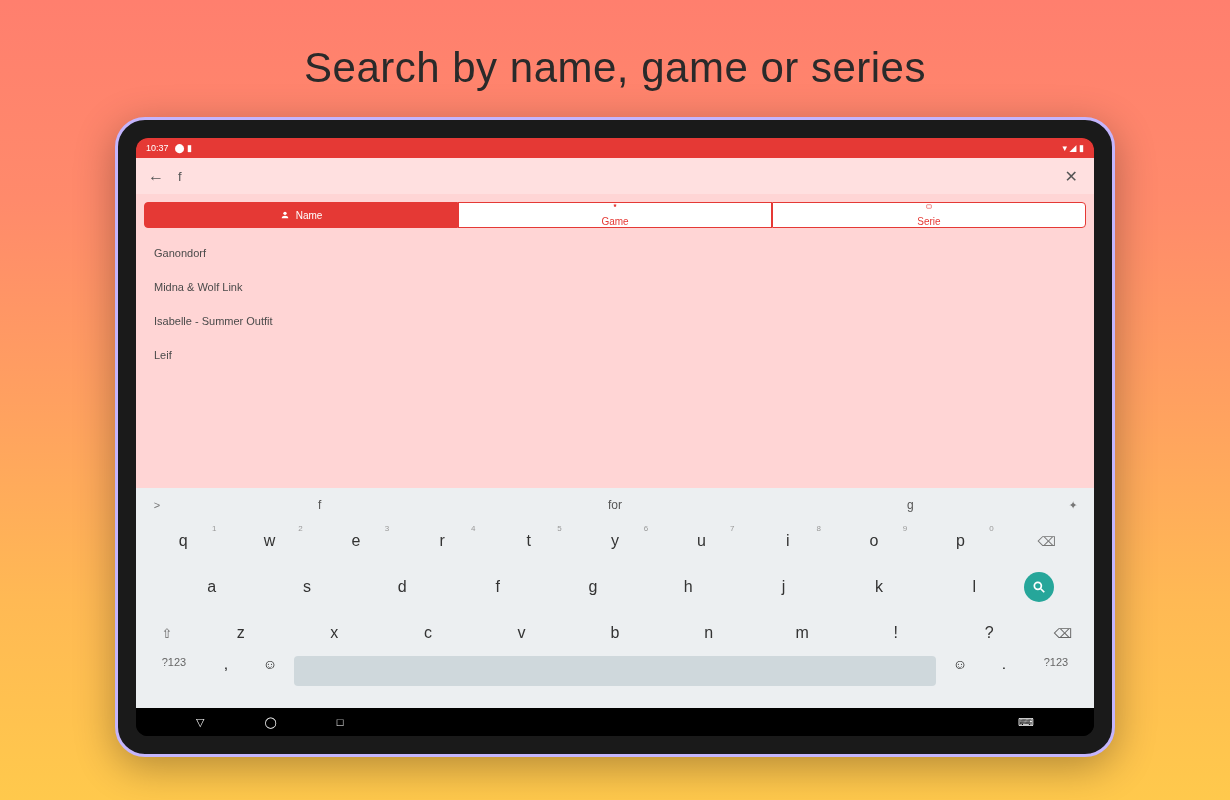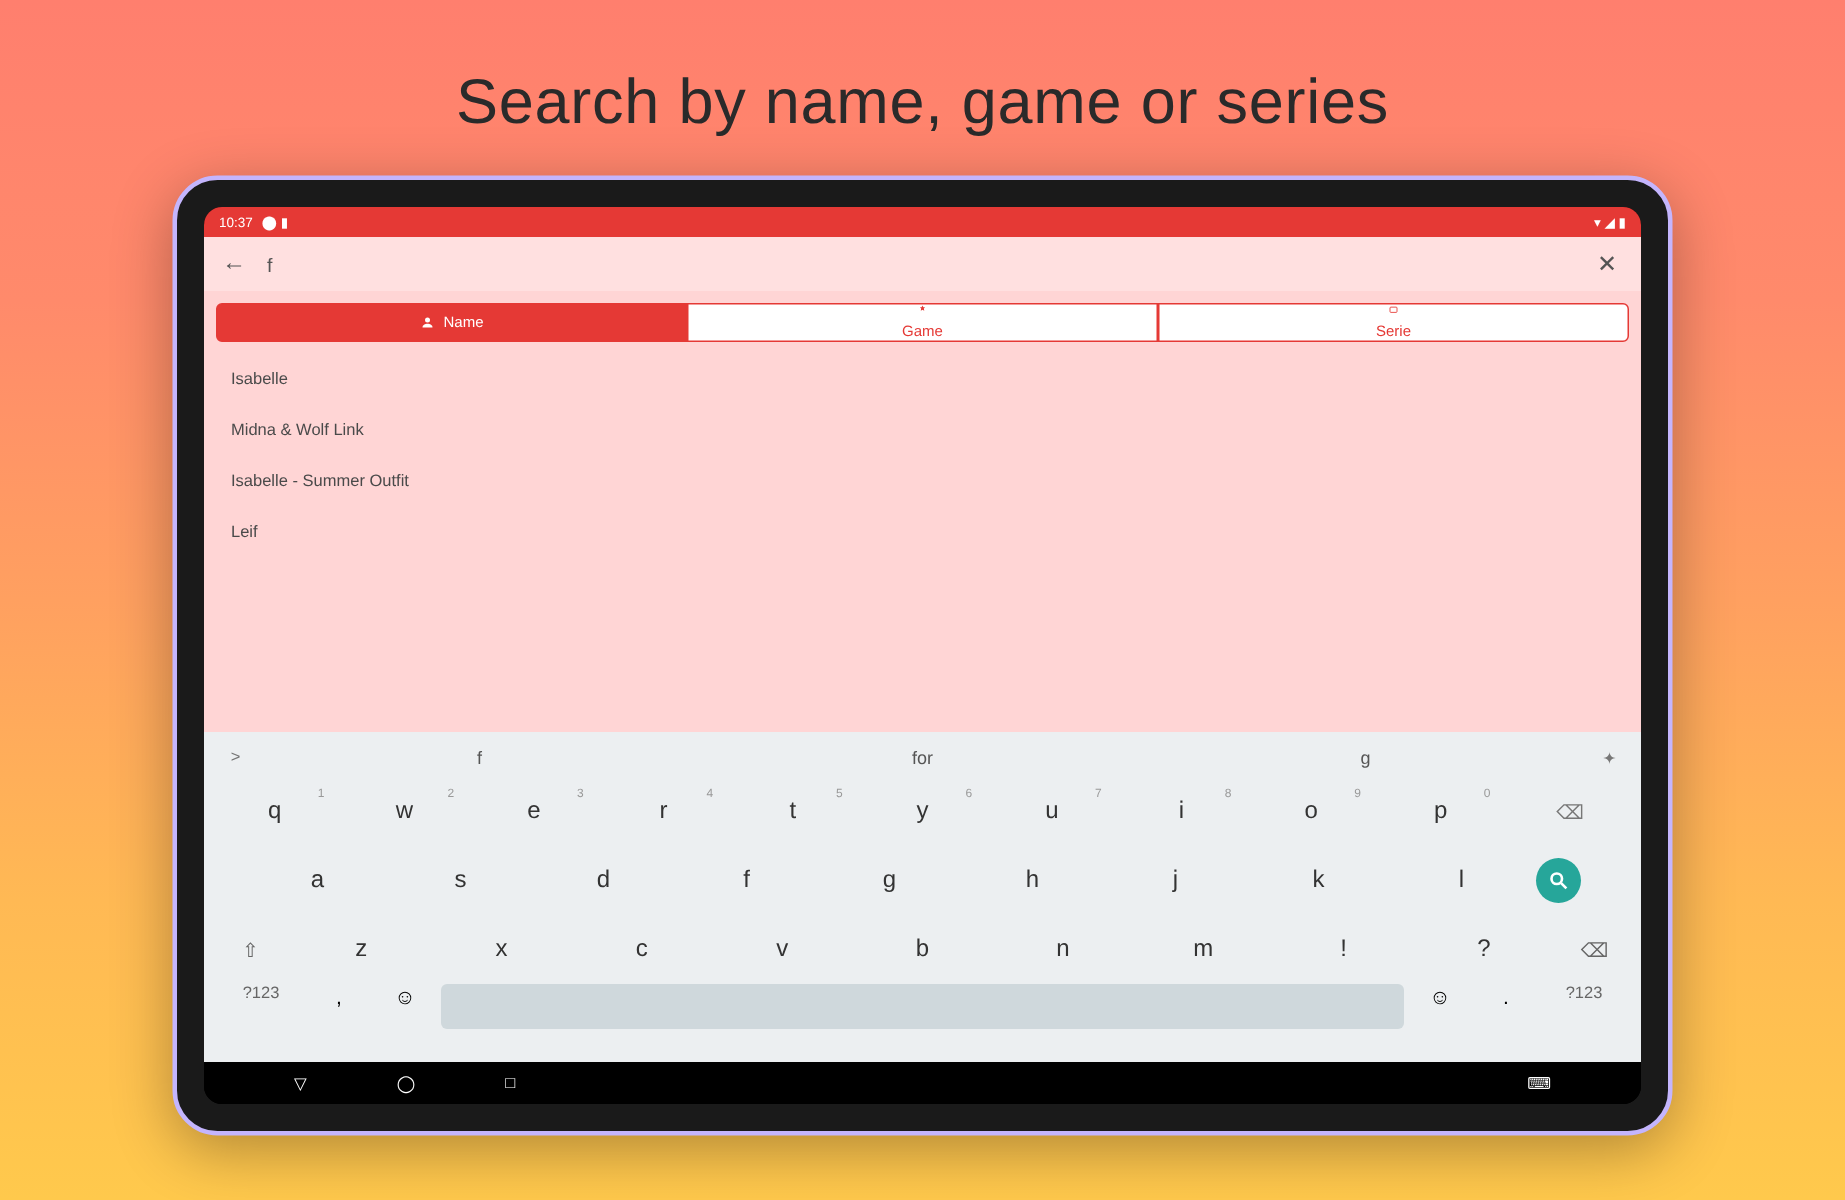--- a/index.html
+++ b/index.html
@@ -214,21 +214,21 @@
       </div>
       <div class="tab tab-inactive">
         <svg class="tab-icon" viewBox="0 0 24 24" fill="none" stroke="currentColor" stroke-width="2">
             <rect x="4" y="6" width="16" height="12" rx="2"></rect>
           </svg>
         <span>Serie</span>
       </div>
     </div>
 
     <div class="results-list">
-      <div class="result-item">Isabelle</div>
+      <div class="result-item">Ganondorf</div>
       <div class="result-item">Midna &amp; Wolf Link</div>
       <div class="result-item">Isabelle - Summer Outfit</div>
       <div class="result-item">Leif</div>
     </div>
 
     <div class="keyboard-area">
       <div class="suggestion-row">
         <div class="sug-edge">&gt;</div>
         <div class="sug">f</div>
         <div class="sug">for</div>

